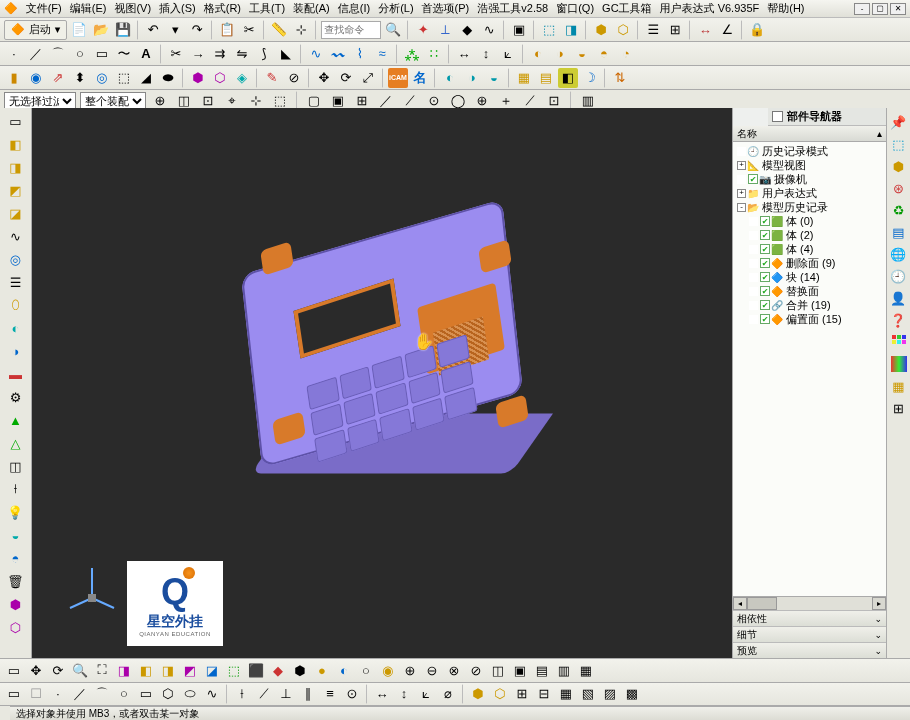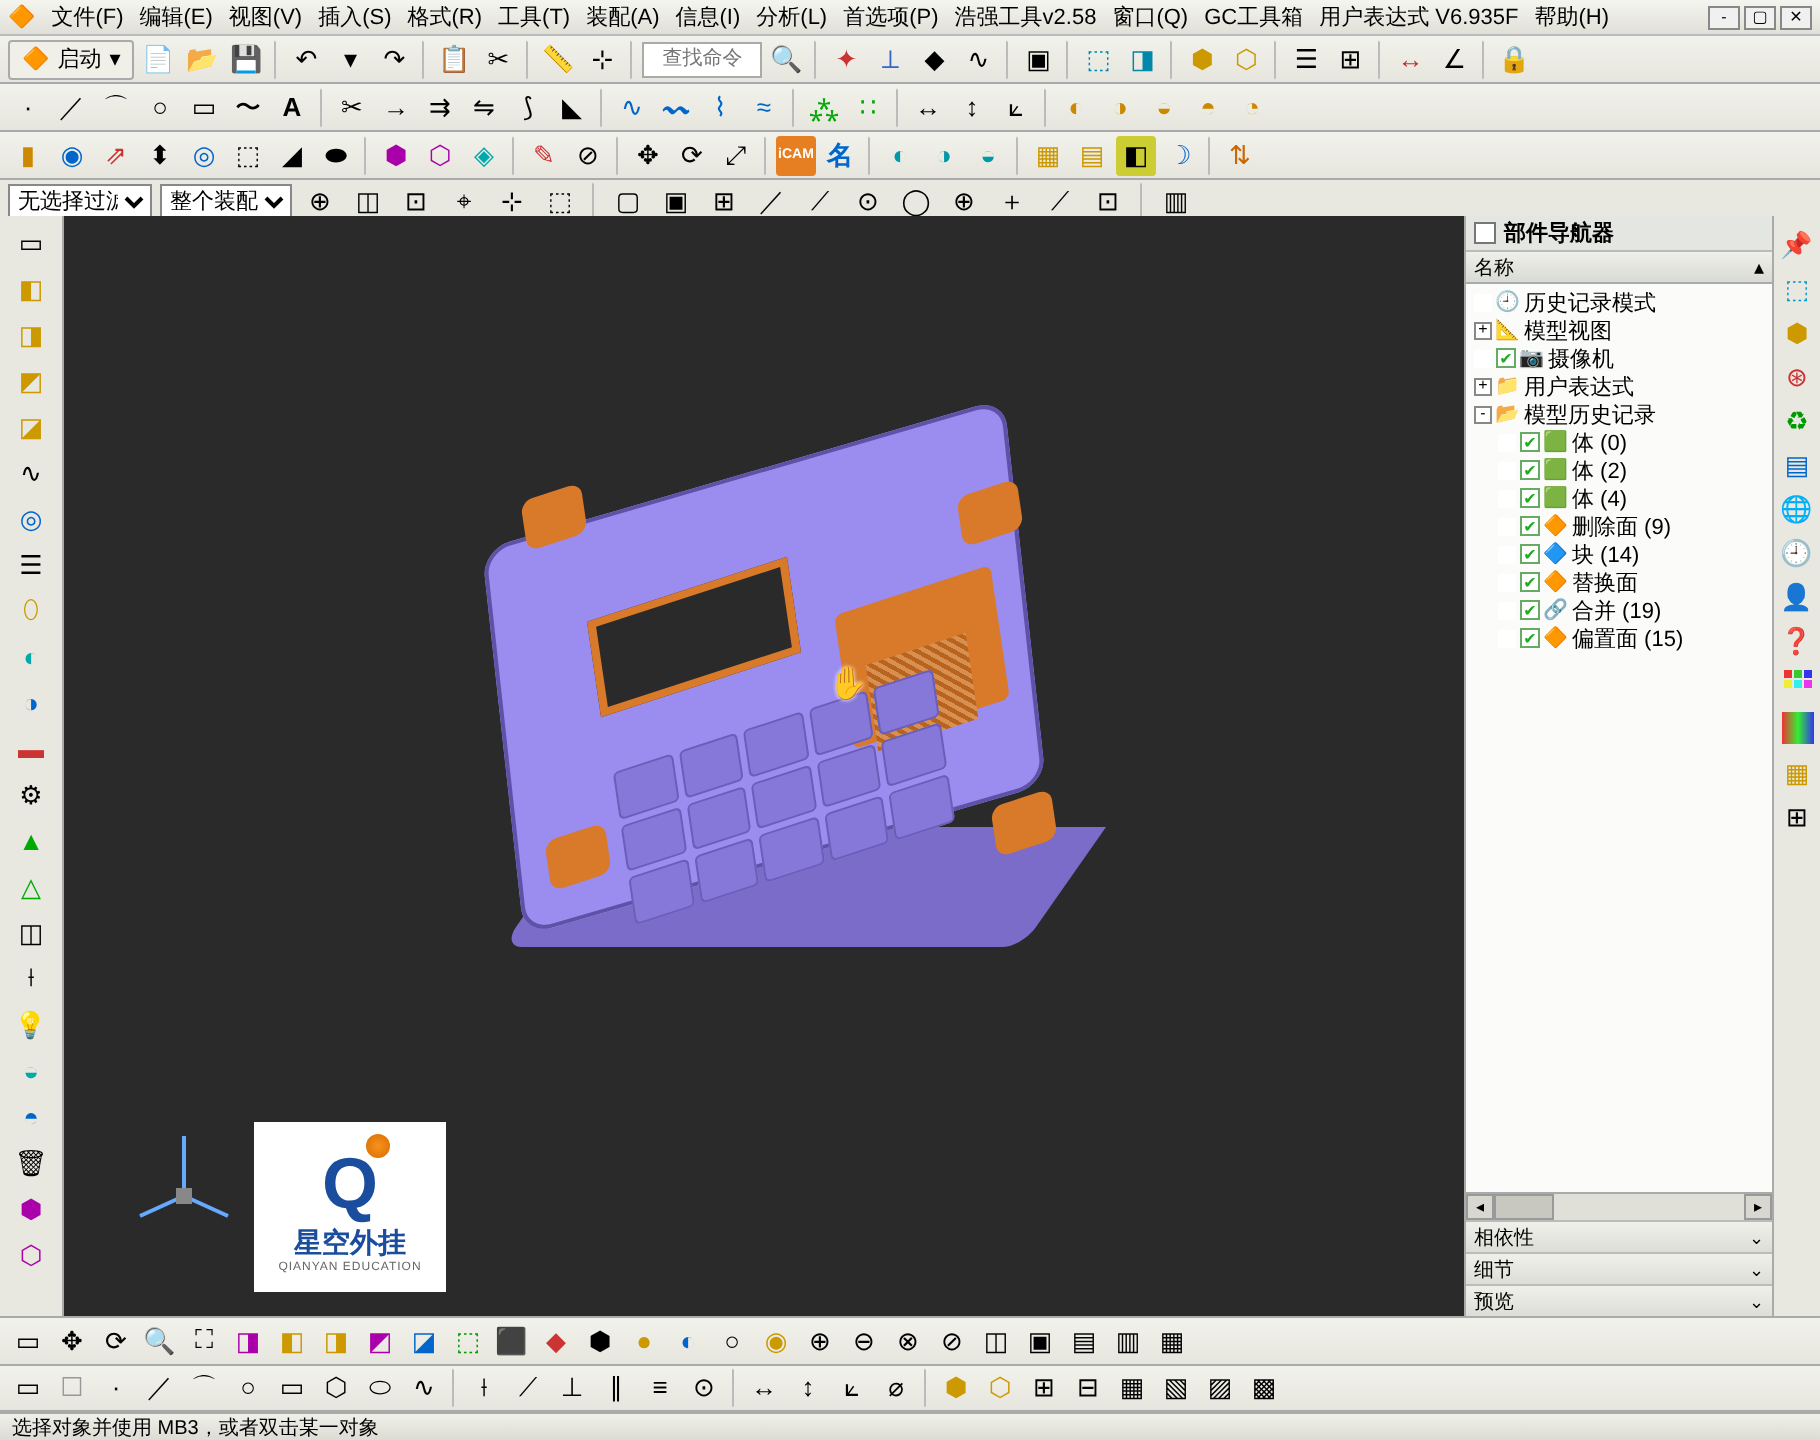--- a/index.html
+++ b/index.html
@@ -6,59 +6,59 @@
 body { width: 910px; height: 720px; background: #e8e8e0; overflow: hidden; position: relative; }
 .menubar { height: 18px; background: linear-gradient(#f5f5f0,#e0e0d8); display: flex; align-items: center; font-size: 11px; padding: 0 4px; border-bottom: 1px solid #bbb; }
 .menubar .mitem { margin-right: 8px; cursor: default; white-space: nowrap; }
 .winbtns { margin-left: auto; display: flex; gap: 2px; }
 .winbtns div { width: 16px; height: 12px; border: 1px solid #888; background: #f0f0f0; display: flex; align-items: center; justify-content: center; font-size: 8px; }
 .toolbar { display: flex; align-items: center; padding: 1px 4px; border-bottom: 1px solid #aaa; background: linear-gradient(#f2f2ec,#e6e6de); gap: 2px; flex-wrap: nowrap; height: 24px; }
 .tbtn { width: 20px; height: 20px; border: 1px solid transparent; display: flex; align-items: center; justify-content: center; font-size: 13px; cursor: pointer; border-radius: 2px; }
 .tbtn.sep { width: 2px; border-left: 1px solid #bbb; margin: 0 2px; cursor: default; }
 .tbtn svg { width: 16px; height: 16px; }
 .startbtn { display: flex; align-items: center; height: 20px; padding: 0 6px; border: 1px solid #aaa; border-radius: 2px; background: #f0f0e8; font-size: 11px; gap: 4px; cursor: pointer; }
-.searchbox { width: 60px; height: 18px; border: 1px solid #aaa; font-size: 10px; padding: 0 2px; text-align: center; }
+.searchbox { width: 60px; height: 18px; border: 1px solid #aaa; font-size: 10px; padding: 0 2px; }
 .filterbar { display: flex; align-items: center; padding: 1px 4px; border-bottom: 1px solid #aaa; background: #e8e8e0; gap: 4px; height: 22px; font-size: 11px; }
 .filtersel { height: 18px; border: 1px solid #888; font-size: 11px; background: #fff; }
 .workarea { position: absolute; top: 108px; left: 32px; right: 178px; bottom: 62px; display: flex; }
 .viewport { flex: 1; background: #2a2a2a; position: relative; overflow: hidden; }
 .model-img { position: absolute; left: 50%; top: 50%; transform: translate(-50%,-55%); }
 .triad { position: absolute; left: 30px; bottom: 40px; }
 .logo-overlay { position: absolute; left: 95px; bottom: 12px; width: 96px; height: 85px; background: #fff; display: flex; flex-direction: column; align-items: center; justify-content: center; }
 .logo-overlay .q { font-size: 36px; font-weight: bold; color: #1a4d9e; position: relative; }
 .logo-overlay .q::after { content: ""; position: absolute; top: -4px; right: -6px; width: 12px; height: 12px; border-radius: 50%; background: radial-gradient(#f7931e,#d86c00); }
 .logo-overlay .txt { font-size: 14px; font-weight: bold; color: #1a4d9e; }
 .logo-overlay .sub { font-size: 6px; color: #666; letter-spacing: 0.5px; }
 .caption { position: absolute; left: 215px; bottom: 20px; color: #e8e8dc; font-size: 19px; font-family: SimSun, serif; line-height: 28px; }
 .cursor-hand { position: absolute; left: 382px; top: 224px; font-size: 16px; color: #000; text-shadow: 0 0 2px #fff; }
 .left-tools { position: absolute; left: 0; top: 108px; width: 32px; bottom: 62px; background: #e8e8e0; border-right: 1px solid #aaa; display: flex; flex-direction: column; align-items: center; padding-top: 2px; gap: 1px; overflow: hidden; }
 .left-tools .tbtn { width: 24px; height: 22px; }
 .right-ribbon { position: absolute; right: 0; top: 108px; width: 24px; bottom: 62px; background: #e8e8e0; border-left: 1px solid #aaa; display: flex; flex-direction: column; align-items: center; padding-top: 4px; gap: 2px; }
 .right-ribbon .tbtn { width: 20px; height: 20px; }
 .right-strip2 { position: absolute; right: 24px; top: 108px; width: 26px; height: 300px; background: #e8e8e0; border-left: 1px solid #aaa; display: flex; flex-direction: column; align-items: center; padding-top: 4px; gap: 4px; }
 .right-strip2 .tbtn { width: 22px; height: 22px; }
 .nav-panel { position: absolute; right: 24px; top: 108px; width: 154px; bottom: 62px; background: #eef0ee; border-left: 1px solid #aaa; display: flex; flex-direction: column; font-size: 11px; }
-.nav-title { height: 18px; display: flex; align-items: center; padding: 0 4px; border-bottom: 1px solid #bbb; background: #e4e6e2; gap: 4px; }
+.nav-title { height: 18px; display: flex; align-items: center; padding: 0 4px; border-bottom: 1px solid #bbb; background: #e4e6e2; gap: 4px; margin-left: 35px; }
 .nav-title .cb { width: 11px; height: 11px; border: 1px solid #777; background: #fff; }
 .nav-head { height: 16px; background: linear-gradient(#f0f0ea,#d8dad4); border-bottom: 1px solid #aaa; display: flex; align-items: center; padding: 0 4px; font-size: 10px; }
 .tree { flex: 1; overflow: auto; padding: 2px 0; background: #fbfcf9; }
 .tnode { display: flex; align-items: center; height: 14px; padding-left: 4px; gap: 2px; cursor: default; white-space: nowrap; }
 .tnode .tw { width: 9px; height: 9px; border: 1px solid #888; display: flex; align-items: center; justify-content: center; font-size: 8px; line-height: 1; background: #fff; }
 .tnode .tw.empty { border: none; }
 .tnode .chk { width: 10px; height: 10px; border: 1px solid #6a6; display: flex; align-items: center; justify-content: center; font-size: 8px; color: #2a2; background: #fff; }
 .tnode .ico { width: 12px; height: 12px; display: flex; align-items: center; justify-content: center; font-size: 10px; }
 .tnode.d1 { padding-left: 16px; }
 .nav-scroll { height: 14px; background: #e0e0d8; border-top: 1px solid #aaa; display: flex; }
 .nav-scroll .thumb { width: 30px; background: #c8c8c0; border: 1px solid #999; }
 .nav-scroll .arr { width: 14px; border: 1px solid #999; background: #d8d8d0; display: flex; align-items: center; justify-content: center; font-size: 8px; }
 .nav-scroll .track { flex: 1; }
 .nav-section { height: 16px; background: linear-gradient(#f0f0ea,#dcded6); border-top: 1px solid #bbb; display: flex; align-items: center; justify-content: space-between; padding: 0 4px; font-size: 10px; }
 .nav-section .chev { font-size: 9px; }
 .bottom-bars { position: absolute; left: 0; right: 0; bottom: 14px; height: 48px; background: #e8e8e0; border-top: 1px solid #aaa; display: flex; flex-direction: column; }
-.statusbar { position: absolute; left: 0; right: 0; bottom: 0; height: 14px; background: linear-gradient(#f0f0ea,#dcdcd4); border-top: 1px solid #aaa; font-size: 10px; display: flex; align-items: center; padding: 0 6px; }
+.statusbar { position: absolute; left: 10px; right: 0; bottom: 0; height: 14px; background: linear-gradient(#f0f0ea,#dcdcd4); border-top: 1px solid #aaa; font-size: 10px; display: flex; align-items: center; padding: 0 6px; }
 
 .device { position: relative; width: 340px; height: 290px; }
 .device .top { position: absolute; width: 260px; height: 200px; left: 40px; top: 10px; background: #9b8cf0; transform: skewY(-18deg) skewX(8deg) rotate(2deg); border-radius: 14px; box-shadow: inset 0 0 0 2px #5e52a8; }
 .device .side { position: absolute; width: 260px; height: 60px; left: 60px; top: 190px; background: #7a6cc8; transform: skewX(-35deg); border-radius: 0 0 10px 10px; }
 .device .screen { position: absolute; width: 100px; height: 50px; left: 85px; top: 70px; background: #2a2a2a; border: 4px solid #d87a2a; transform: skewY(-18deg) skewX(8deg); }
 .device .panel { position: absolute; width: 78px; height: 70px; left: 210px; top: 70px; background: #d87a2a; transform: skewY(-18deg) skewX(8deg); border-radius: 4px; }
 .device .grid { position: absolute; width: 50px; height: 45px; left: 224px; top: 100px; background: repeating-linear-gradient(45deg,#b8641e 0 2px,#d89050 2px 4px); transform: skewY(-18deg) skewX(8deg); }
 .device .keys { position: absolute; width: 160px; height: 80px; left: 100px; top: 135px; transform: skewY(-18deg) skewX(8deg); display: grid; grid-template-columns: repeat(5,1fr); grid-template-rows: repeat(3,1fr); gap: 3px; }
 .device .keys div { background: #8578d8; border-radius: 3px; box-shadow: inset 0 0 0 1px #6a5eb8; }
 .device .notch { position: absolute; width: 30px; height: 26px; background: #d87a2a; border-radius: 6px; transform: skewY(-18deg) skewX(8deg); }

